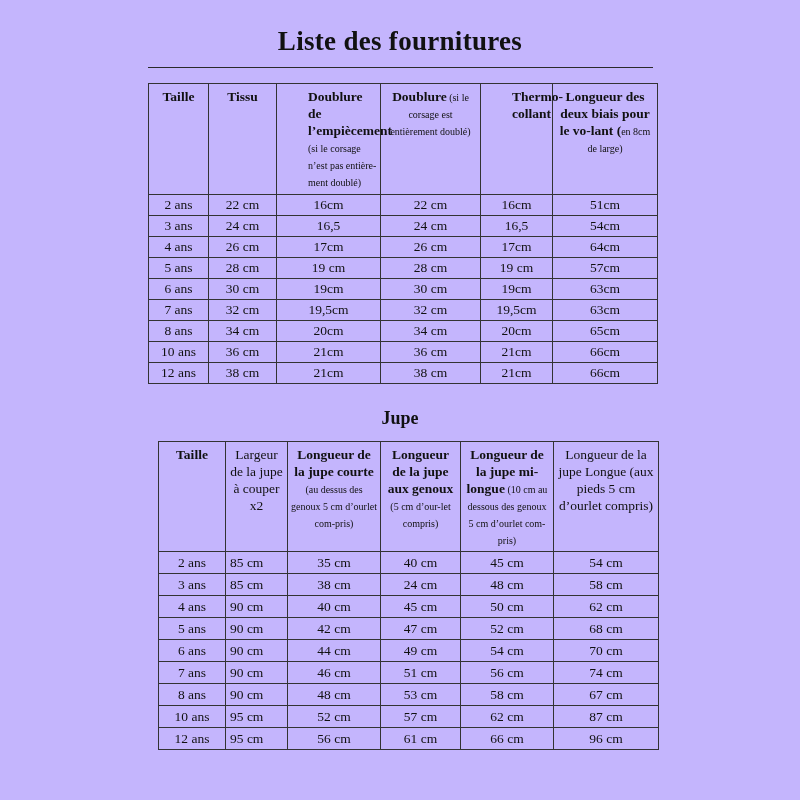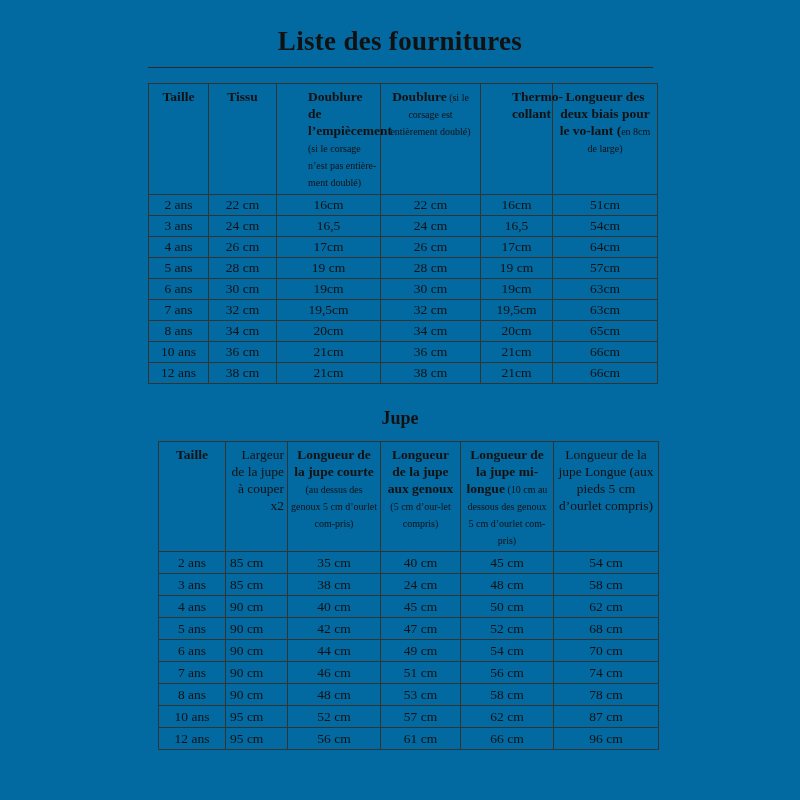--- a/index.html
+++ b/index.html
@@ -6,21 +6,21 @@
     margin: 0;
     padding: 0;
     background: #ffffff;
     color: #111111;
     font-family: "Liberation Serif", "DejaVu Serif", serif;
   }
   .page {
     position: relative;
     width: 800px;
     height: 800px;
-    background: #0369a1;
+    background: #c4b5fd;
     overflow: hidden;
   }
   .doc-title {
     margin: 27px 0 0 0;
     text-align: center;
     font-size: 27px;
     font-weight: bold;
     line-height: 1.1;
     letter-spacing: 0.3px;
   }
@@ -67,21 +67,21 @@
     height: 20px;
     padding: 0 2px;
     font-size: 13.5px;
     text-align: center;
     vertical-align: middle;
   }
   #jupe-table td { height: 21px; }
 
   
   #corsage-table th.left { text-align: left; padding-left: 31px; }
-  #jupe-table th.left { text-align: right; }
+  #jupe-table th.left { text-align: center; }
   
   #jupe-table td:nth-child(2) { text-align: left; padding-left: 4px; }
 </style>
 </head>
 <body>
 
 <div class="page">
 
   <h1 class="doc-title">Liste des fournitures</h1>
   <hr class="title-rule">
@@ -251,21 +251,21 @@
           <td>51 cm</td>
           <td>56 cm</td>
           <td>74 cm</td>
         </tr>
         <tr>
           <td>8 ans</td>
           <td>90 cm</td>
           <td>48 cm</td>
           <td>53 cm</td>
           <td>58 cm</td>
-          <td>78 cm</td>
+          <td>67 cm</td>
         </tr>
         <tr>
           <td>10 ans</td>
           <td>95 cm</td>
           <td>52 cm</td>
           <td>57 cm</td>
           <td>62 cm</td>
           <td>87 cm</td>
         </tr>
         <tr>

